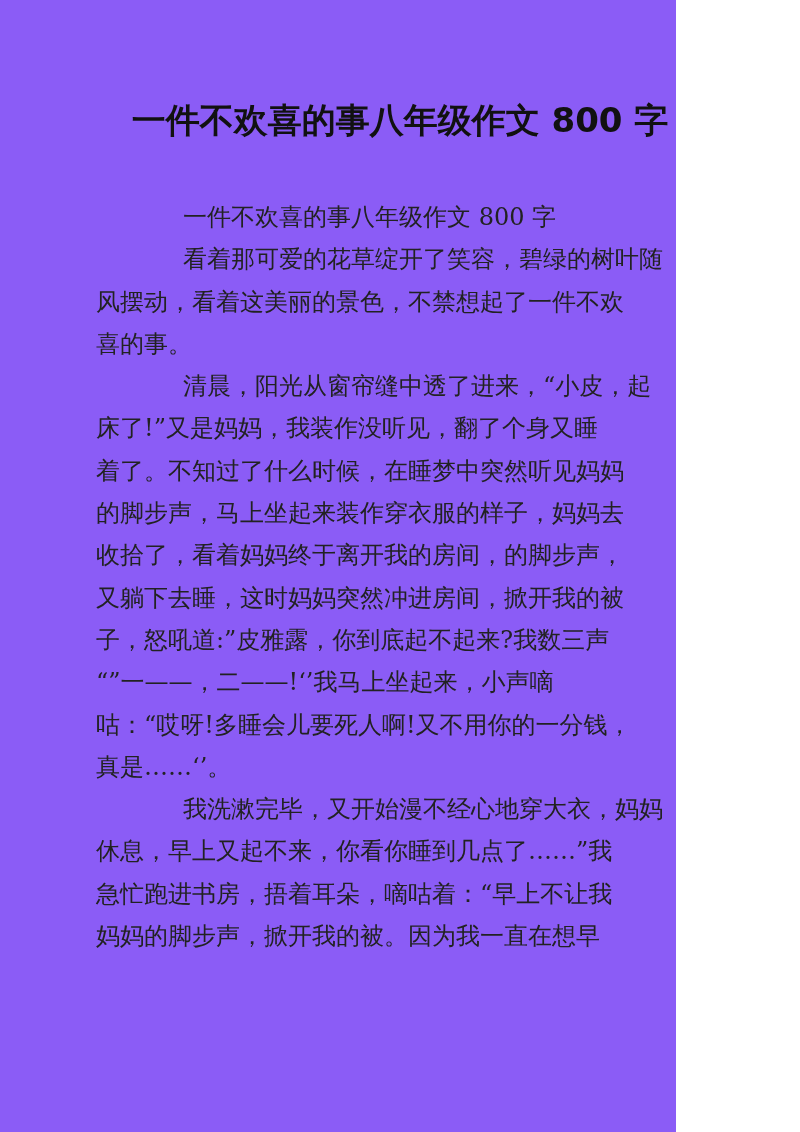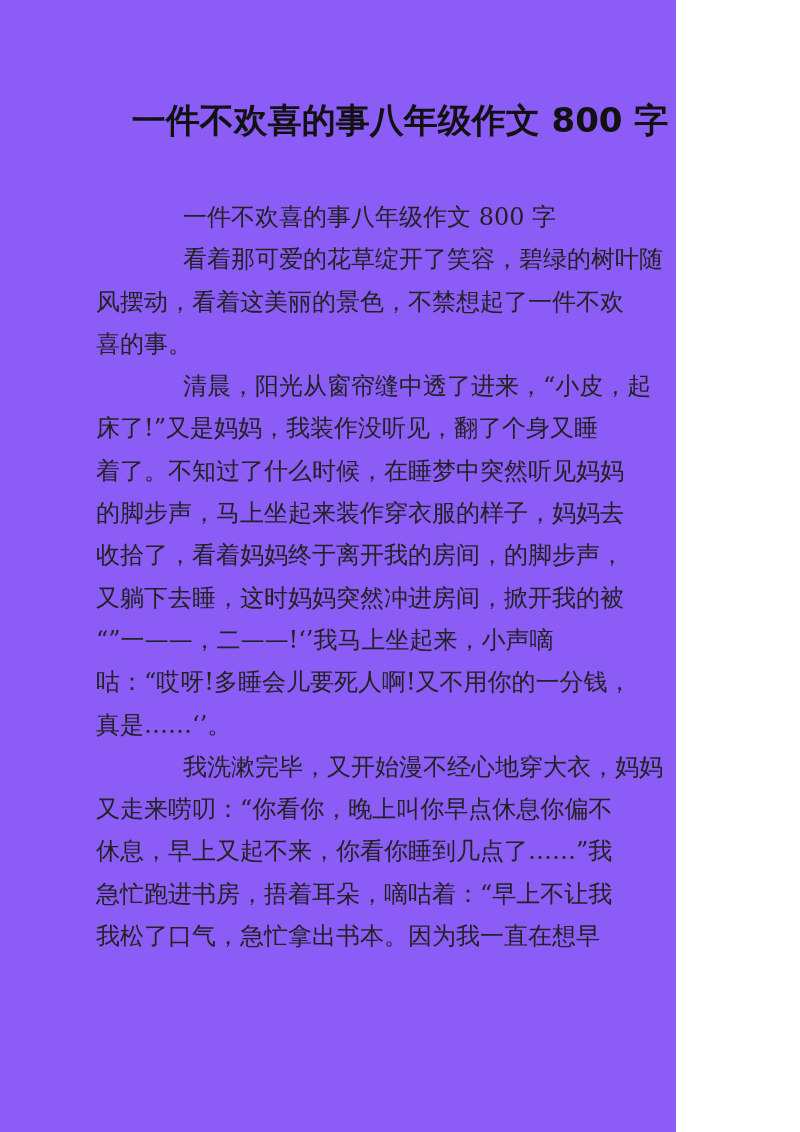--- a/index.html
+++ b/index.html
@@ -27,22 +27,22 @@
       <div class="line indent">一件不欢喜的事八年级作文 800 字</div>
       <div class="line indent">看着那可爱的花草绽开了笑容，碧绿的树叶随</div>
       <div class="line">风摆动，看着这美丽的景色，不禁想起了一件不欢</div>
       <div class="line">喜的事。</div>
       <div class="line indent">清晨，阳光从窗帘缝中透了进来，“小皮，起</div>
       <div class="line">床了!”又是妈妈，我装作没听见，翻了个身又睡</div>
       <div class="line">着了。不知过了什么时候，在睡梦中突然听见妈妈</div>
       <div class="line">的脚步声，马上坐起来装作穿衣服的样子，妈妈去</div>
       <div class="line">收拾了，看着妈妈终于离开我的房间，的脚步声，</div>
       <div class="line">又躺下去睡，这时妈妈突然冲进房间，掀开我的被</div>
+      <div class="line">子，怒吼道:”皮雅露，你到底起不起来?我数三声</div>
       <div class="line">“”一——，二——!‘’我马上坐起来，小声嘀</div>
       <div class="line">咕：“哎呀!多睡会儿要死人啊!又不用你的一分钱，</div>
       <div class="line">真是……‘’。</div>
       <div class="line indent">我洗漱完毕，又开始漫不经心地穿大衣，妈妈</div>
-      <div class="line">又走来唠叨：“你看你，晚上叫你早点休息你偏不</div>
       <div class="line">休息，早上又起不来，你看你睡到几点了……”我</div>
       <div class="line">急忙跑进书房，捂着耳朵，嘀咕着：“早上不让我</div>
-      <div class="line">我松了口气，急忙拿出书本。因为我一直在想早</div>
+      <div class="line">妈妈的脚步声，掀开我的被。因为我一直在想早</div>
     </div>
 </div>
 
 </body></html>

